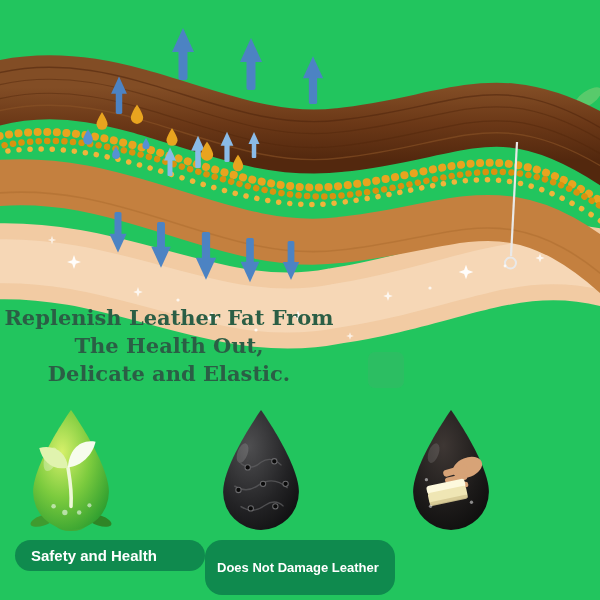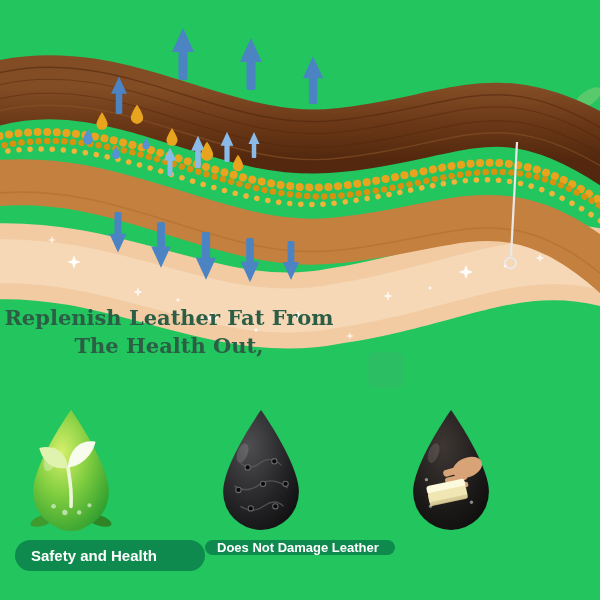--- a/index.html
+++ b/index.html
@@ -12,21 +12,21 @@
     text-align:center; font-family:"DejaVu Serif", serif;
     font-weight:bold; font-size:21px; line-height:1.34; color:#2b5e45;
   }
   .features { position:absolute; top:406px; left:15px; width:570px; display:flex; }
   .feature { width:190px; display:flex; flex-direction:column; }
   .droplet { width:112px; height:128px; display:block; }
   .pill {
     margin-top:6px; background:#0f8a4e; color:#ffffff; font-weight:bold;
     font-size:15px; padding:7px 16px; border-radius:17px; white-space:nowrap;
   }
-  .pill.small { font-size:13px; padding:0 12px; }
+  .pill.small { font-size:13px; padding:20px 12px; }
 </style>
 </head>
 <body>
 
 <div class="stage">
 
   <svg class="diagram" viewBox="0 0 600 390" aria-hidden="true">
     <defs>
       <linearGradient id="brownGrad" x1="0" y1="0" x2="0" y2="1">
         <stop offset="0" stop-color="#824d25"></stop>
@@ -135,20 +135,21 @@
       <circle cx="430" cy="288" r="1.6" opacity="0.8"></circle>
       <circle cx="505" cy="266" r="1.4" opacity="0.8"></circle>
     </g>
 
     <rect x="368" y="352" width="36" height="36" rx="7" fill="#888888" opacity="0.1"></rect>
   </svg>
 
   <div class="headline">
     <div>Replenish Leather Fat From</div>
     <div>The Health Out,</div>
+    <div>Delicate and Elastic.</div>
   </div>
 
   <div class="features">
 
     <div class="feature">
       <svg class="droplet" viewBox="0 0 100 125" aria-hidden="true">
         <defs>
           <radialGradient id="gGreen" cx="0.38" cy="0.35" r="0.85">
             <stop offset="0" stop-color="#d6f06a"></stop>
             <stop offset="0.45" stop-color="#7ccb3e"></stop>

